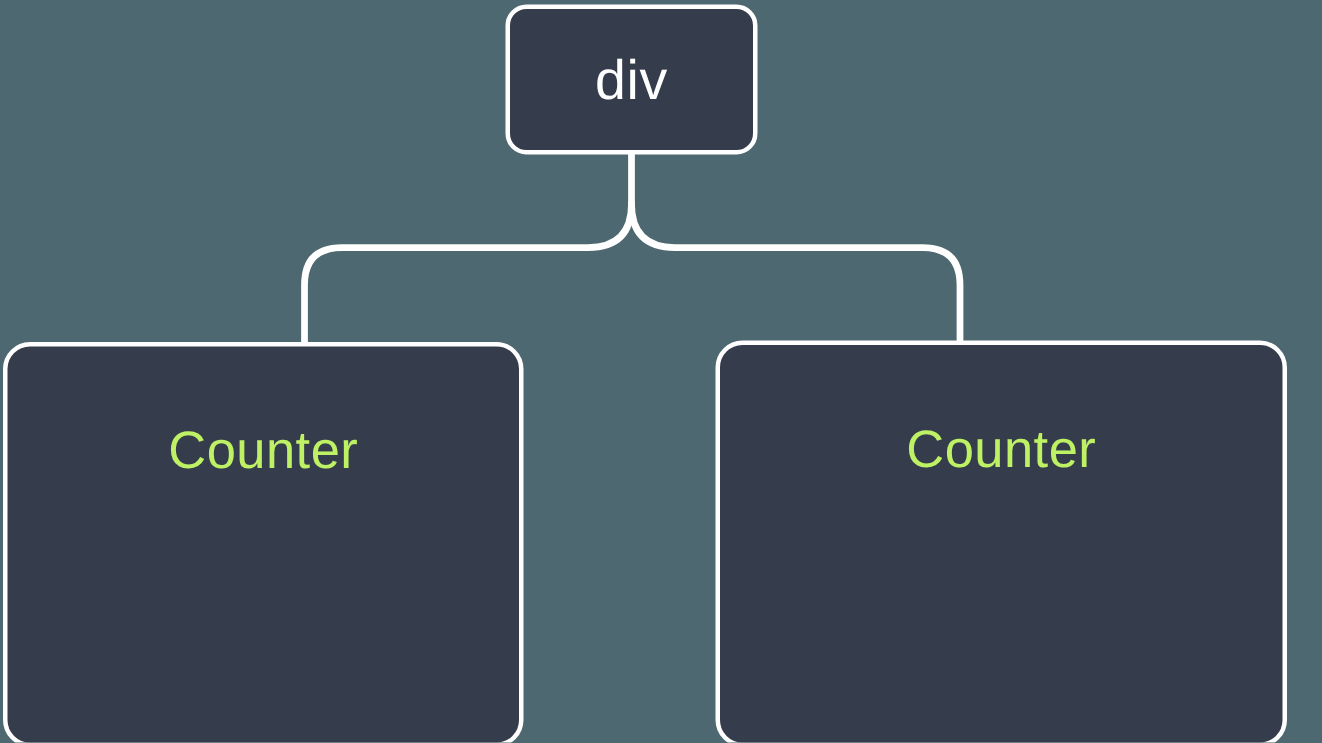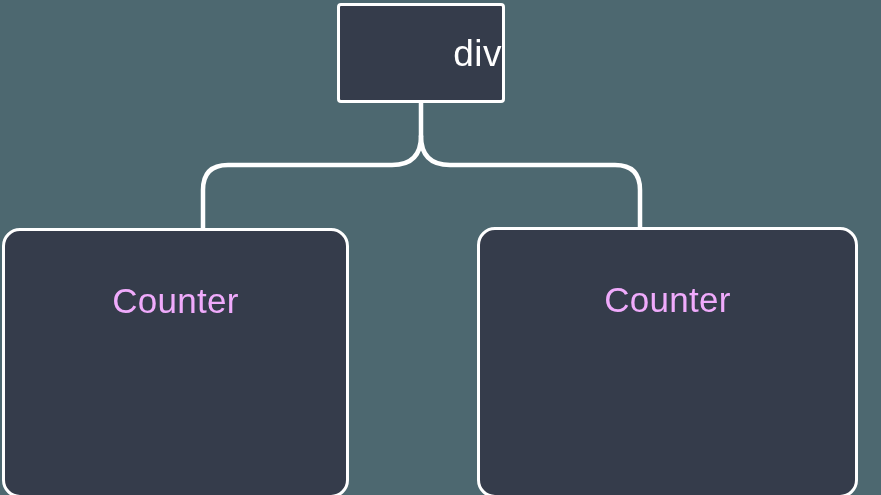--- a/index.html
+++ b/index.html
@@ -37,24 +37,24 @@
     background: #353c4b;
     border: 3px solid #ffffff;
     border-radius: 18px;
   }
 
   #node-div {
     left: 337px;
     top: 3px;
     width: 168px;
     height: 100px;
-    border-radius: 4px;
+    border-radius: 14px;
     display: flex;
     align-items: center;
-    justify-content: flex-end;
+    justify-content: center;
   }
   #node-div .node-title {
     color: #ffffff;
     font-size: 37px;
     font-weight: 300;
     letter-spacing: 0.5px;
     line-height: 1;
   }
 
   #node-counter-left {
@@ -69,21 +69,21 @@
     width: 381px;
     height: 271px;
   }
 
   .counter-title {
     position: absolute;
     left: 0;
     right: 0;
     top: 52px;
     text-align: center;
-    color: #f0abfc;
+    color: #bef264;
     font-size: 35px;
     font-weight: 300;
     letter-spacing: 0.3px;
     line-height: 1;
   }
 </style>
 </head>
 <body>
 
 <div id="stage">

